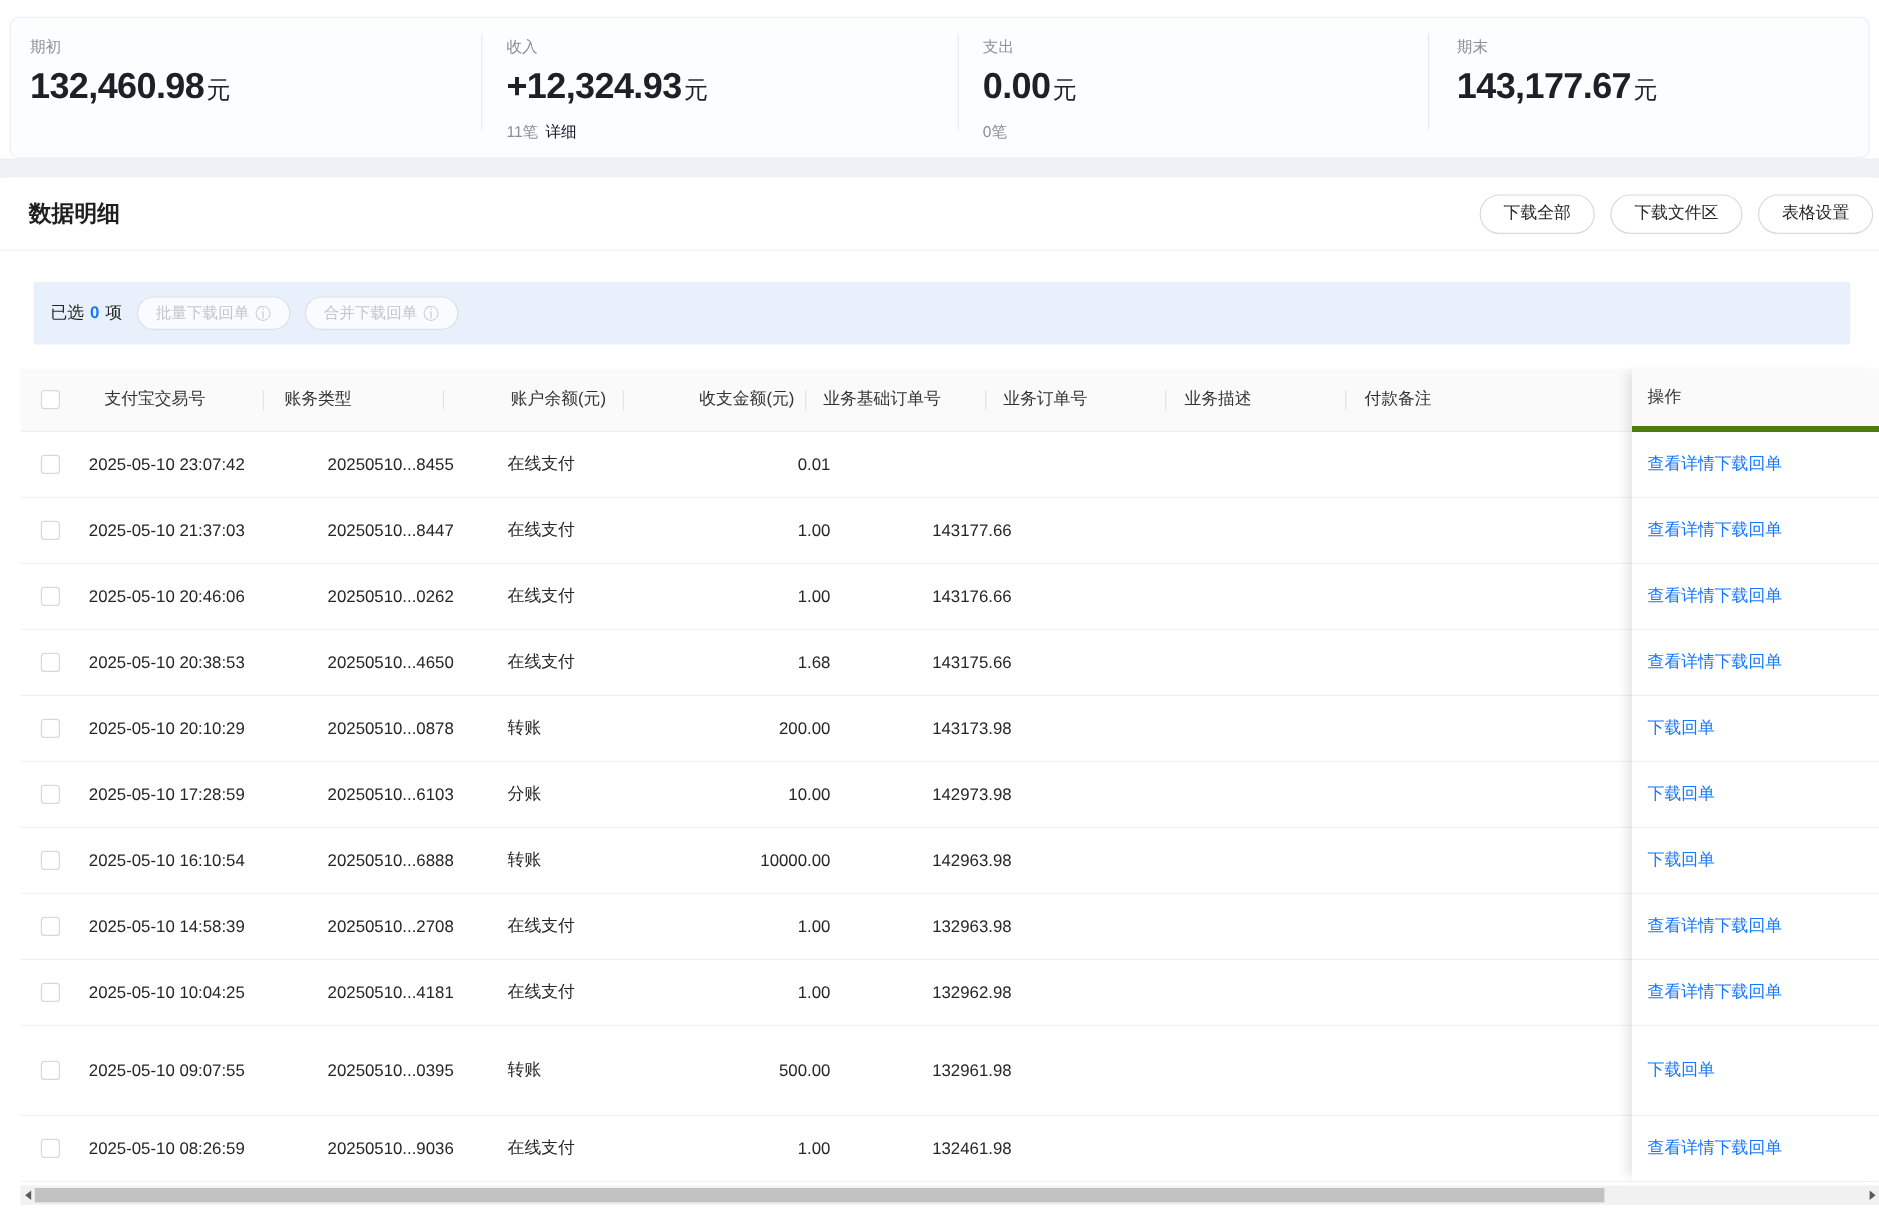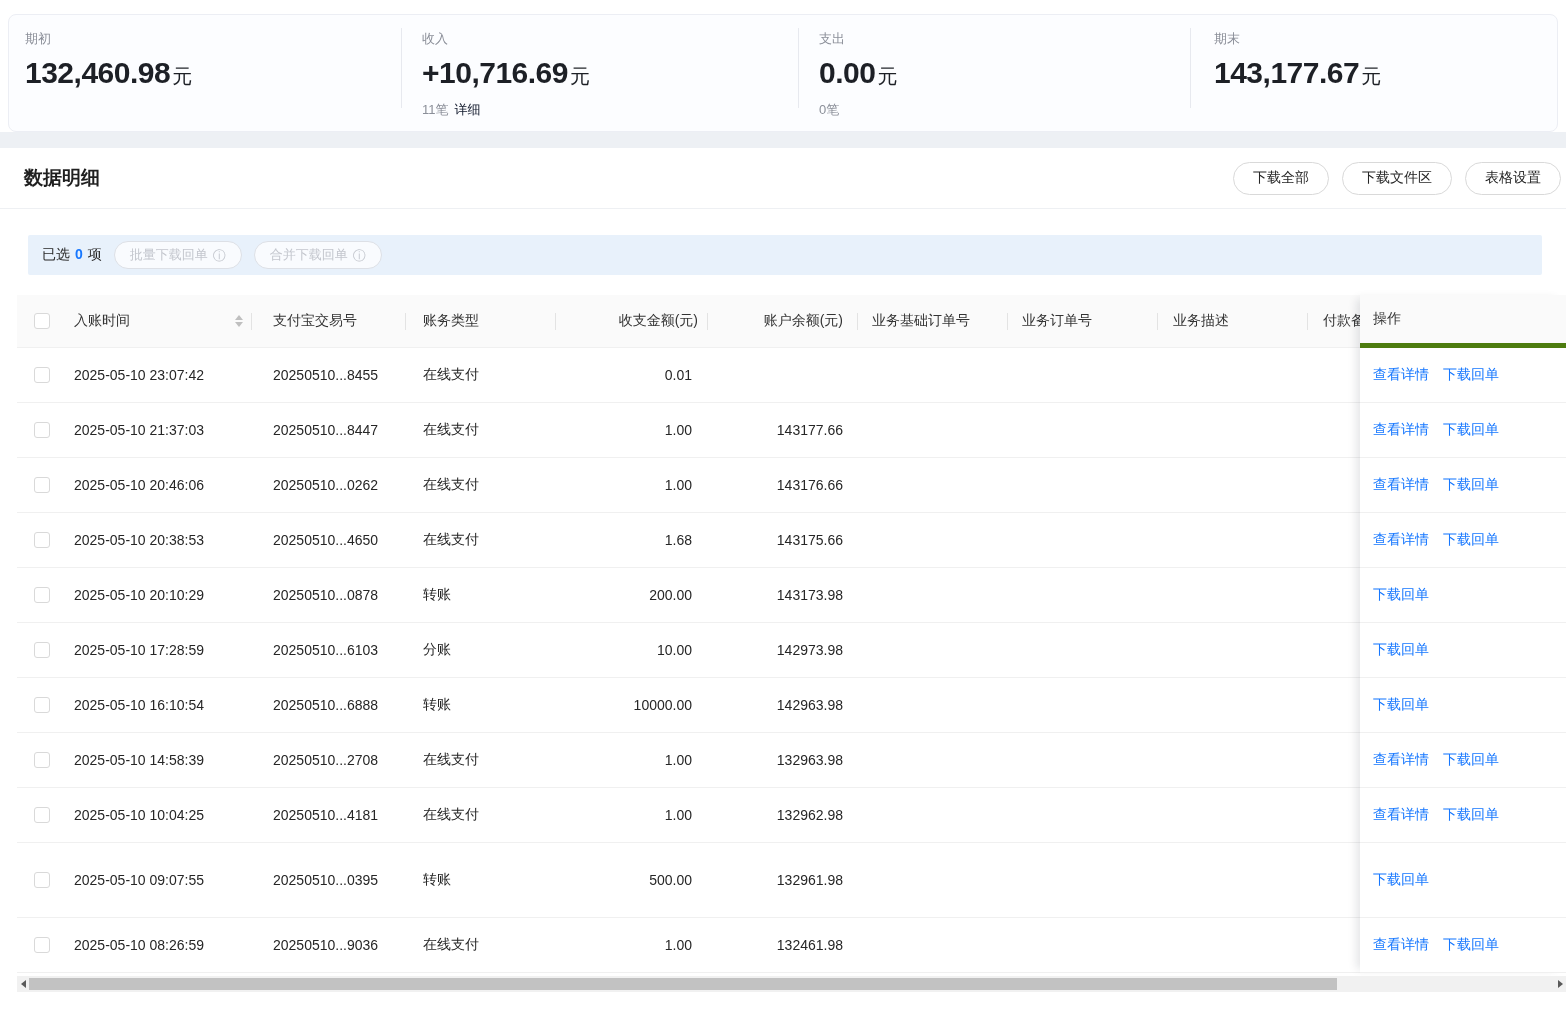--- a/index.html
+++ b/index.html
@@ -27,21 +27,21 @@
   .main-card { background:#fff; border-radius:8px 8px 0 0; height:866px; }
   .panel-header { height:61px; display:flex; align-items:center;
     justify-content:space-between; padding:0 5px 0 24px; border-bottom:1px solid #eef0f3; }
   .panel-title { font-size:19px; font-weight:600; color:#1f1f1f; }
   .panel-btns { display:flex; gap:13px; }
   .pill-btn { height:33px; padding:0 19px; display:flex; align-items:center;
     background:#fff; border:1px solid #d9d9d9; border-radius:17px;
     font-size:14px; color:#262626; cursor:pointer; white-space:nowrap; }
 
   
-  .sel-toolbar { margin:26px 24px 0 28px; height:40px; background:#e8f1fb;
+  .sel-toolbar { margin:26px 24px 0 28px; height:52px; background:#e8f1fb;
     border-radius:2px; display:flex; align-items:center; padding-left:14px; gap:12px; }
   .sel-text { font-size:14px; color:#262626; }
   .sel-count { color:#1677ff; font-weight:700; margin:0 5px; }
   .dis-btn { height:28px; padding:0 15px; display:flex; align-items:center; gap:5px;
     background:rgba(255,255,255,0.72); border:1px solid #dde0e6; border-radius:14px;
     font-size:13px; color:#c3c6cd; cursor:not-allowed; }
   .info-i { font-size:13px; line-height:1; }
 
   
   .table-zone { margin:20px 0 0 17px; width:1549px; position:relative; }
@@ -69,21 +69,21 @@
   .sorter { margin-left:auto; margin-right:9px; display:flex; flex-direction:column; gap:2px; cursor:pointer; }
   .caret-up { width:0; height:0; border-left:4px solid transparent; border-right:4px solid transparent; border-bottom:5px solid #bfbfbf; }
   .caret-dn { width:0; height:0; border-left:4px solid transparent; border-right:4px solid transparent; border-top:5px solid #bfbfbf; }
 
   
   .fixed-col { position:absolute; top:0; right:0; width:206px; background:#fff;
     box-shadow:-7px 0 9px -4px rgba(15,23,42,0.12); }
   .fhead { height:53px; background:#fafafa; border-bottom:5px solid #4d7c0f;
     display:flex; align-items:center; padding-left:13px; font-size:14px; color:#333; font-weight:500; }
   .frow { height:55px; border-bottom:1px solid #f0f0f0; display:flex; align-items:center;
-    padding-left:13px; gap:14px; background:#fff; }
+    padding-left:13px; gap:0; background:#fff; }
   .frow.tall { height:75px; }
   .act-link { font-size:14px; color:#1677ff; text-decoration:none; cursor:pointer; white-space:nowrap; }
 
   
   .hscrollbar { position:relative; margin:3px 0 0 17px; width:1549px; height:16px; background:#f1f1f1; }
   .sb-thumb { position:absolute; left:12px; top:2px; width:1308px; height:12px; background:#c2c2c2; }
   .sb-arrow { position:absolute; top:0; width:12px; height:16px; display:flex; align-items:center; justify-content:center; cursor:pointer; }
   .sb-arrow.left { left:0; }
   .sb-arrow.right { right:0; }
   .tri-l { width:0; height:0; border-top:4px solid transparent; border-bottom:4px solid transparent; border-right:5px solid #5a5a5a; }
@@ -92,21 +92,21 @@
 </head>
 <body>
 
 <div class="summary-card">
   <div class="sum-sec">
     <div class="sum-label">期初</div>
     <div class="sum-value"><span>132,460.98</span><span class="sum-unit">元</span></div>
   </div>
   <div class="sum-sec">
     <div class="sum-label">收入</div>
-    <div class="sum-value"><span>+10,716.69</span><span class="sum-unit">元</span></div>
+    <div class="sum-value"><span>+12,324.93</span><span class="sum-unit">元</span></div>
     <div class="sum-sub"><span>11笔</span><a class="sum-link">详细</a></div>
   </div>
   <div class="sum-sec">
     <div class="sum-label">支出</div>
     <div class="sum-value"><span>0.00</span><span class="sum-unit">元</span></div>
     <div class="sum-sub">0笔</div>
   </div>
   <div class="sum-sec">
     <div class="sum-label">期末</div>
     <div class="sum-value"><span>143,177.67</span><span class="sum-unit">元</span></div>
@@ -140,31 +140,24 @@
     </button>
   </div>
 
   <div class="table-zone">
     <div class="scrollwrap">
       <div class="tbl-inner">
         <div class="hrow">
           <div class="hcell col-check">
               <span class="checkbox"></span>
             </div>
-          <div class="hcell col-time sep">
-            <span>入账时间</span>
-            <span class="sorter">
-                <span class="caret-up"></span>
-                <span class="caret-dn"></span>
-              </span>
-          </div>
           <div class="hcell col-txn sep">支付宝交易号</div>
           <div class="hcell col-type sep">账务类型</div>
+          <div class="hcell col-bal sep">账户余额(元)</div>
           <div class="hcell col-amt sep">收支金额(元)</div>
-          <div class="hcell col-bal sep">账户余额(元)</div>
           <div class="hcell col-base sep">业务基础订单号</div>
           <div class="hcell col-order sep">业务订单号</div>
           <div class="hcell col-desc sep">业务描述</div>
           <div class="hcell col-remark">付款备注</div>
           <div class="hcell col-fill"></div>
         </div>
         <div id="tbody">
             <div class="trow">
               <div class="cell col-check">
                 <div class="checkbox"></div>

